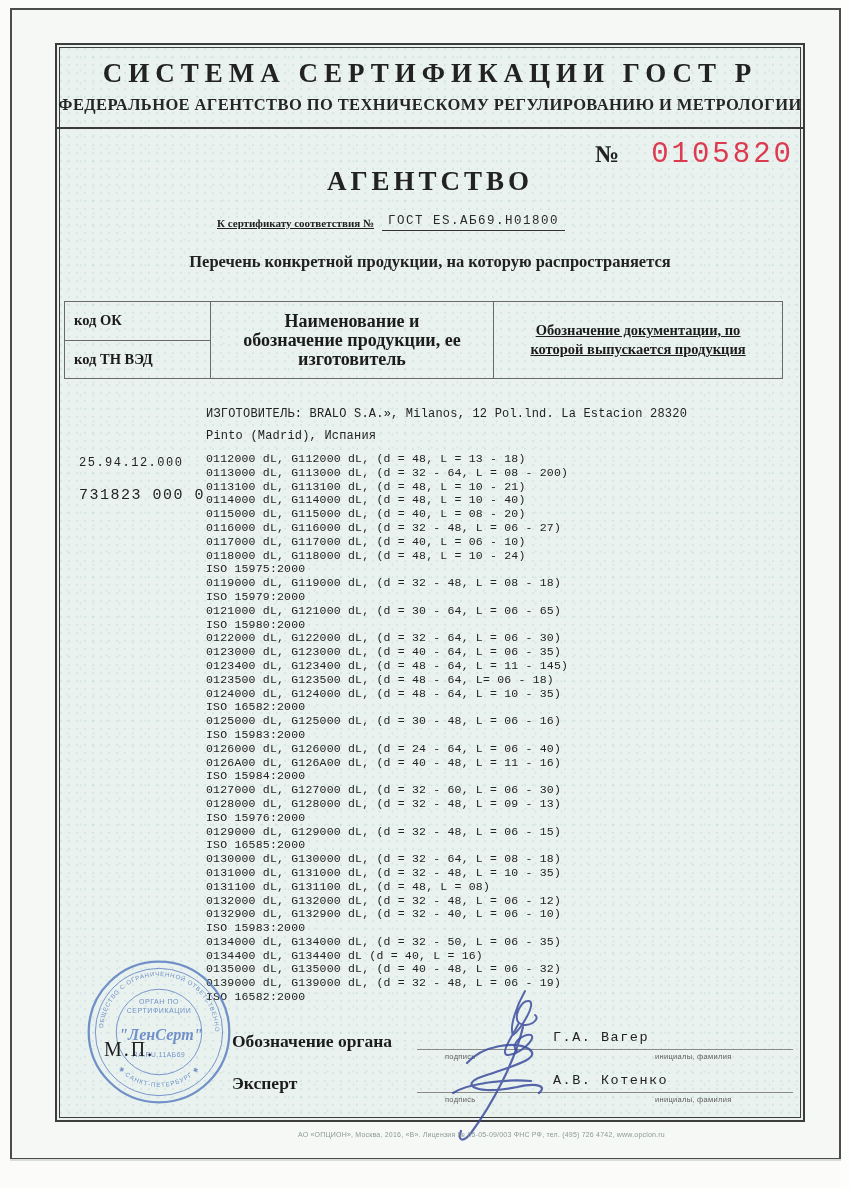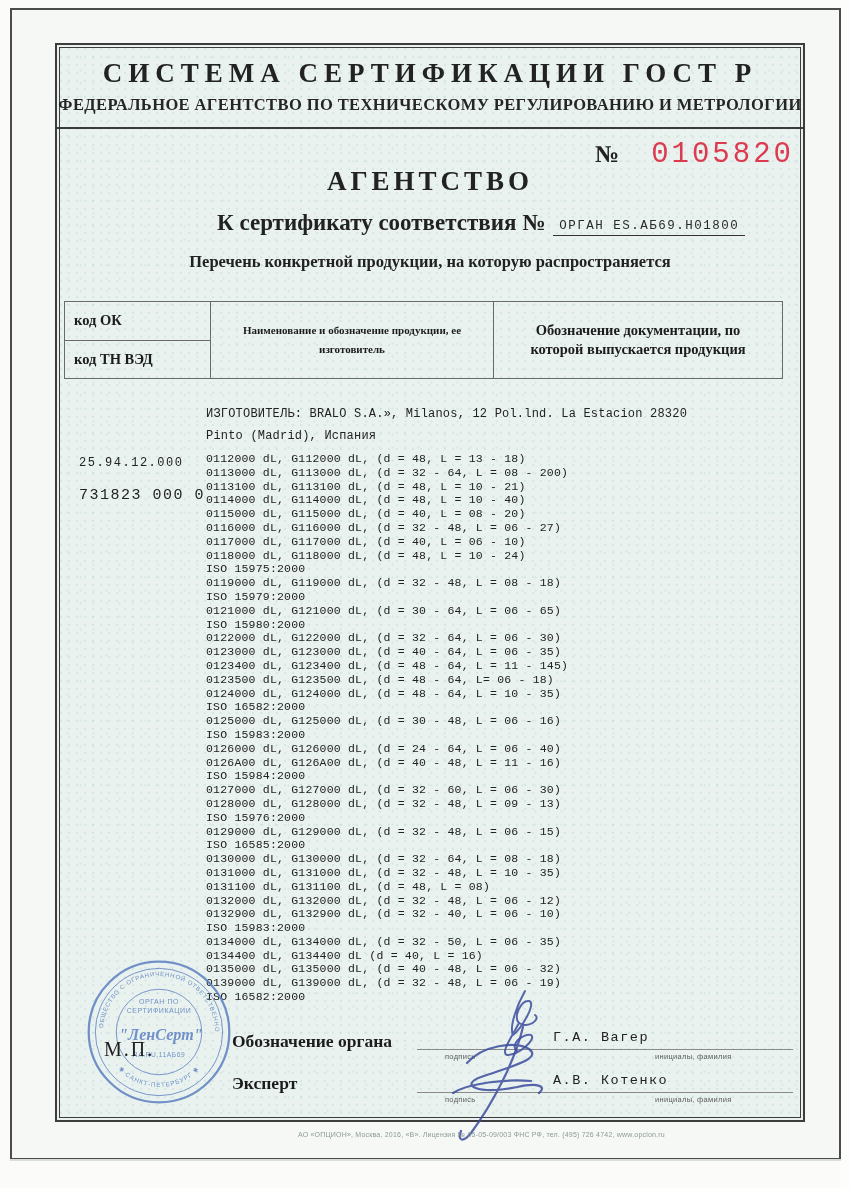--- a/index.html
+++ b/index.html
@@ -30,39 +30,39 @@
 
   .number-row { position:absolute; top:93px; left:538px; white-space:nowrap; }
   .number-sign { font-size:24px; font-weight:bold; color:#222; vertical-align:middle; }
   .number-red { font-family:"Liberation Mono","DejaVu Sans Mono",monospace;
     font-size:29px; color:#dd3a50; letter-spacing:3px; vertical-align:middle; margin-left:28px; }
 
   .appendix-title { position:absolute; top:121px; width:100%; text-align:center;
     font-size:27px; font-weight:bold; letter-spacing:4px; color:#222; }
 
   .cert-line { position:absolute; top:165px; left:160px; white-space:nowrap; }
-  .cert-line-label { font-size:23px; font-weight:bold; color:#222; }
+  .cert-line-label { font-size:11px; font-weight:bold; color:#222;text-decoration:underline; }
   .cert-field { display:inline-block; margin-left:8px; vertical-align:bottom; text-align:center;
     border-bottom:1.5px solid #333; padding:0 6px 2px 6px; min-width:180px; }
   .cert-number { font-family:"Liberation Mono","DejaVu Sans Mono",monospace;
     font-size:12.5px; letter-spacing:1.5px; color:#2a2a2a; }
 
   .list-subtitle { position:absolute; top:205px; width:100%; text-align:center;
     font-size:16.5px; font-weight:bold; color:#222; line-height:23px; }
 
   .prod-table { position:absolute; left:7px; top:256px; width:719px; height:78px;
     border:1px solid #6a6a6a; display:flex; }
   .pt-col1 { width:146px; border-right:1px solid #6a6a6a; display:flex; flex-direction:column; }
   .pt-col1 > div { flex:1; display:flex; align-items:center; padding-left:9px;
     font-size:14.5px; font-weight:bold; }
   .pt-col1 > div:first-child { border-bottom:1px solid #6a6a6a; }
   .pt-col2 { width:283px; border-right:1px solid #6a6a6a; display:flex; align-items:center;
-    justify-content:center; text-align:center; font-size:11px; font-weight:bold; padding:0 22px; line-height:19px; }
+    justify-content:center; text-align:center; font-size:18px; font-weight:bold; padding:0 22px; line-height:19px; }
   .pt-col3 { flex:1; display:flex; align-items:center; justify-content:center; text-align:center;
-    font-size:14.5px; font-weight:bold; padding:0 14px; line-height:19px; }
+    font-size:14.5px; font-weight:bold; padding:0 14px; line-height:19px;text-decoration:underline; }
 
   .mono { font-family:"Liberation Mono","DejaVu Sans Mono",monospace; }
   .manufacturer { position:absolute; left:149px; top:358px; font-size:12px;
     line-height:22px; letter-spacing:0.2px; color:#222; white-space:pre; }
   .code-ok { position:absolute; left:22px; top:411px; font-size:12px; letter-spacing:1.5px; color:#222; }
   .code-tnved { position:absolute; left:22px; top:442px; font-size:15px; letter-spacing:1.5px; color:#222; }
   .product-list { position:absolute; left:149px; top:407px; font-size:11.5px;
     line-height:13.8px; letter-spacing:0.2px; color:#222; white-space:pre; }
 
   .sig-role1 { position:absolute; left:175px; top:986px; font-size:17.5px; font-weight:bold; }
@@ -100,21 +100,21 @@
     </div>
 
     <div class="number-row">
       <span class="number-sign">№</span>
       <span class="number-red">0105820</span>
     </div>
 
     <div class="appendix-title">АГЕНТСТВО</div>
 
     <div class="cert-line">
-      <span class="cert-line-label">К сертификату соответствия №</span><span class="cert-field"><span class="cert-number">ОРГАН ES.АБ69.Н01800</span></span>
+      <span class="cert-line-label">К сертификату соответствия №</span><span class="cert-field"><span class="cert-number">ГОСТ ES.АБ69.Н01800</span></span>
     </div>
 
     <div class="list-subtitle">
       <div>Перечень конкретной продукции,  на которую распространяется</div>
     </div>
 
     <div class="prod-table">
       <div class="pt-col1">
         <div>код ОК</div>
         <div>код ТН ВЭД</div>

